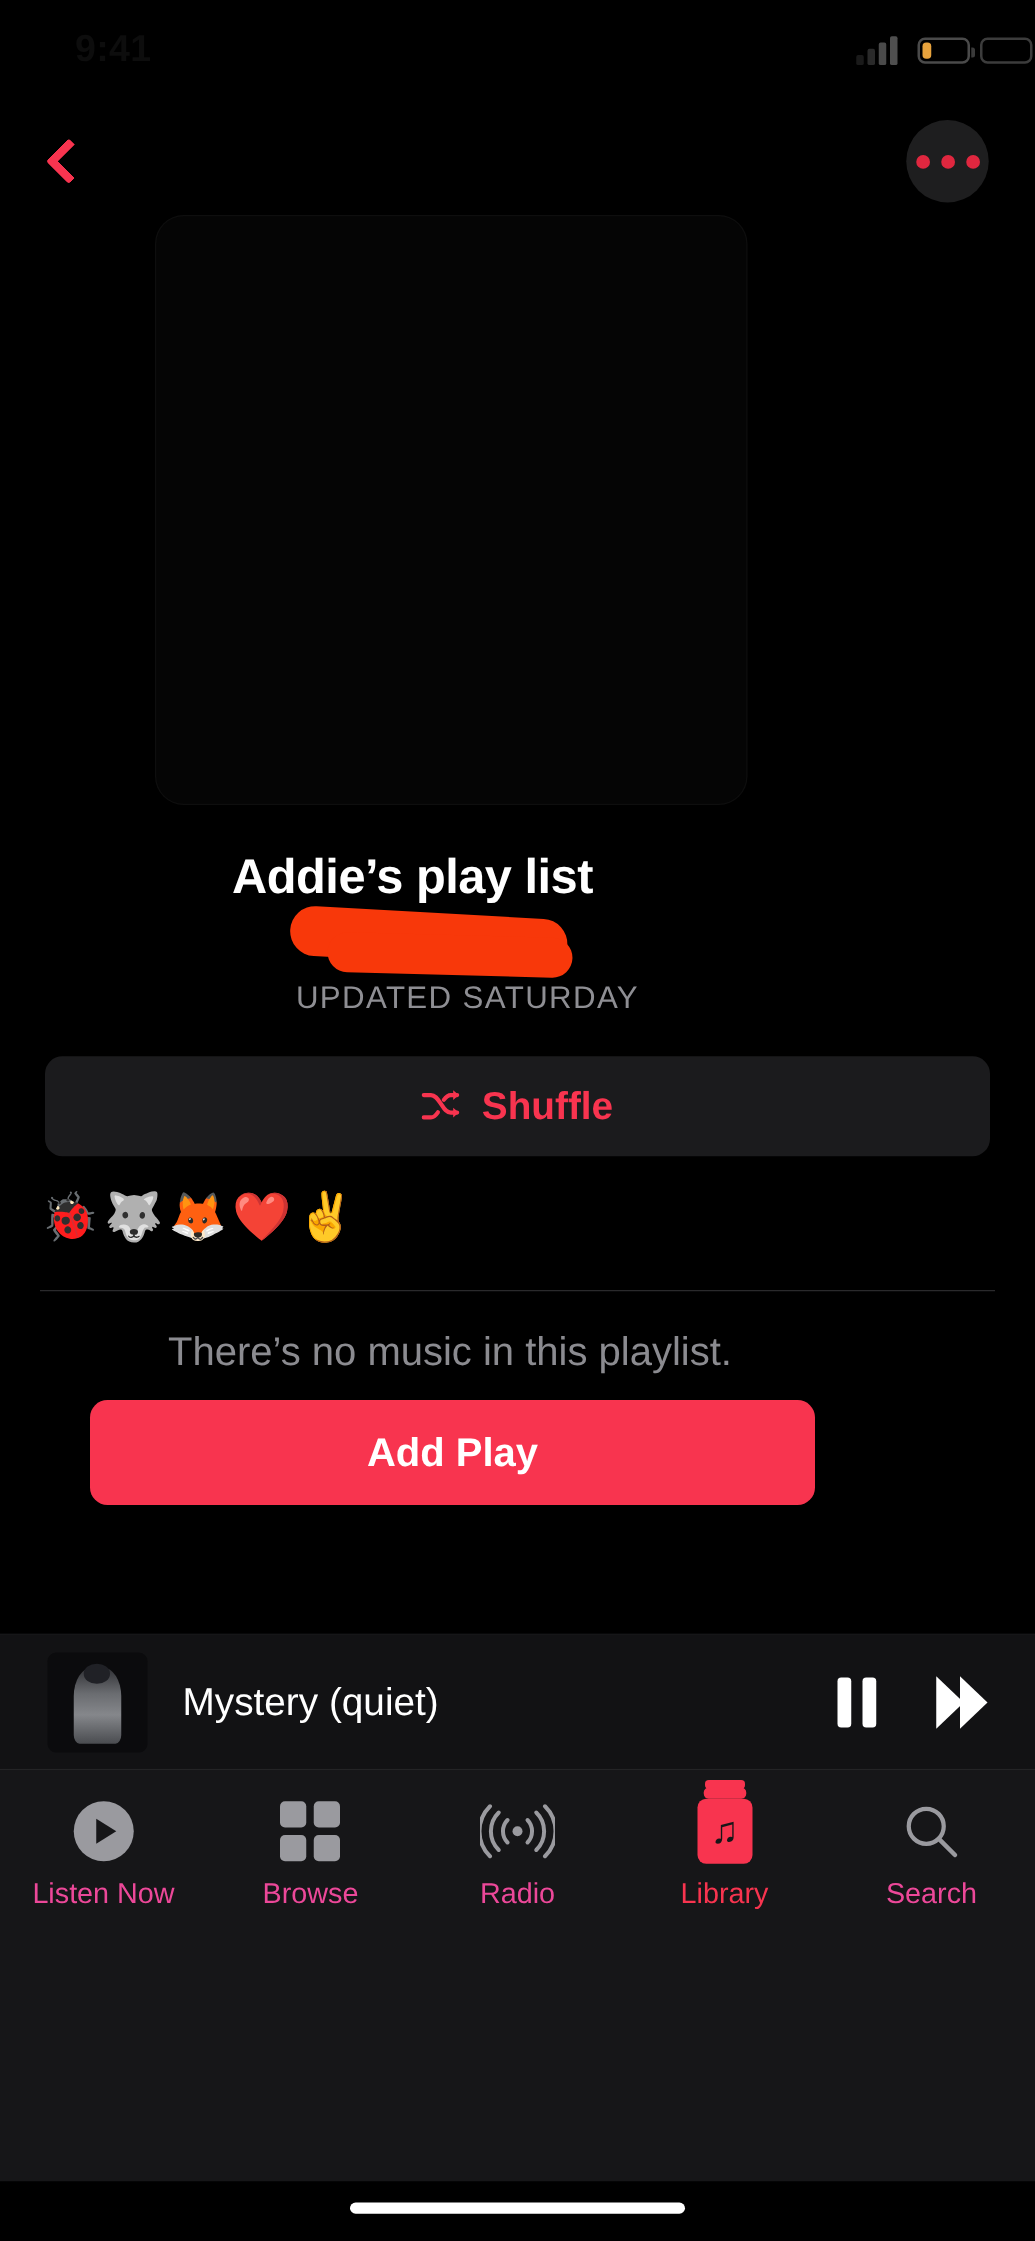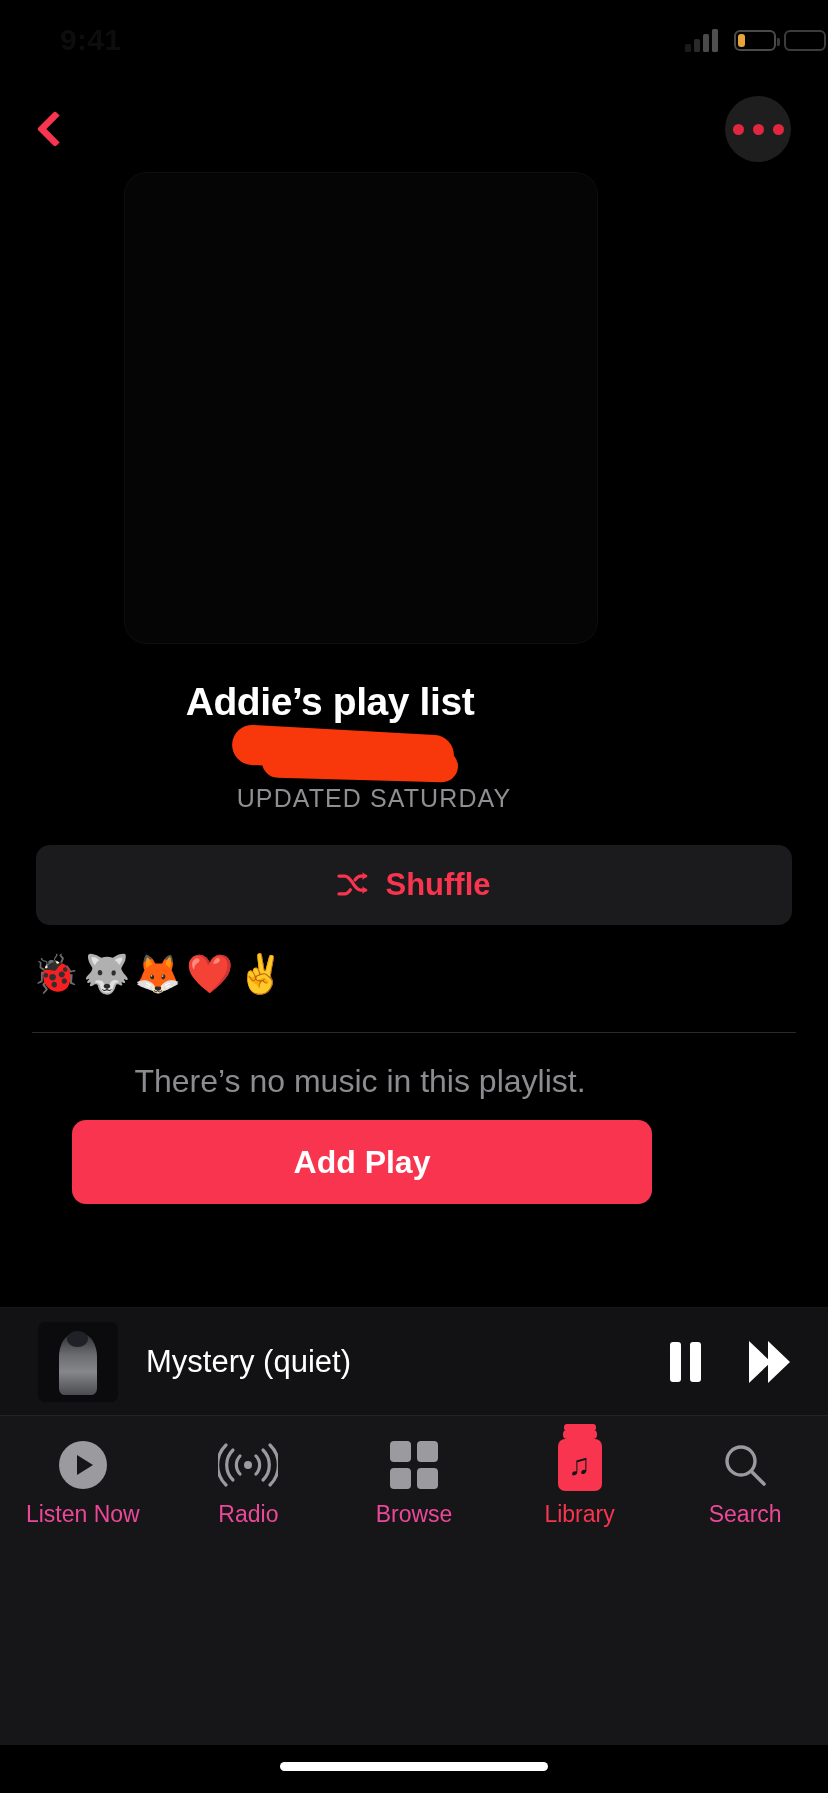--- a/index.html
+++ b/index.html
@@ -340,45 +340,45 @@
 
     <div class="tab">
       <div class="ico">
         <div class="ico-listen"></div>
       </div>
       <div class="lbl">Listen Now</div>
     </div>
 
     <div class="tab">
       <div class="ico">
+        <div class="ico-browse">
+          <i></i>
+            <i></i>
+            <i></i>
+            <i></i>
+        </div>
+      </div>
+      <div class="lbl">Browse</div>
+    </div>
+
+    <div class="tab">
+      <div class="ico">
         <svg class="ico-radio" viewBox="0 0 60 48">
           <circle cx="30" cy="24" r="4" fill="#9a9a9f"></circle>
           <path d="M22 15 A13 13 0 0 0 22 33" stroke="#9a9a9f" stroke-width="3.2" fill="none" stroke-linecap="round"></path>
           <path d="M38 15 A13 13 0 0 1 38 33" stroke="#9a9a9f" stroke-width="3.2" fill="none" stroke-linecap="round"></path>
           <path d="M15 9 A21 21 0 0 0 15 39" stroke="#9a9a9f" stroke-width="3.2" fill="none" stroke-linecap="round"></path>
           <path d="M45 9 A21 21 0 0 1 45 39" stroke="#9a9a9f" stroke-width="3.2" fill="none" stroke-linecap="round"></path>
           <path d="M8 4 A28 28 0 0 0 8 44" stroke="#9a9a9f" stroke-width="3.2" fill="none" stroke-linecap="round"></path>
           <path d="M52 4 A28 28 0 0 1 52 44" stroke="#9a9a9f" stroke-width="3.2" fill="none" stroke-linecap="round"></path>
         </svg>
       </div>
       <div class="lbl">Radio</div>
     </div>
 
-    <div class="tab">
-      <div class="ico">
-        <div class="ico-browse">
-          <i></i>
-            <i></i>
-            <i></i>
-            <i></i>
-        </div>
-      </div>
-      <div class="lbl">Browse</div>
-    </div>
-
     <div class="tab active">
       <div class="ico">
         <div class="ico-library">
           <span class="note">♫</span>
         </div>
       </div>
       <div class="lbl">Library</div>
     </div>
 
     <div class="tab">

